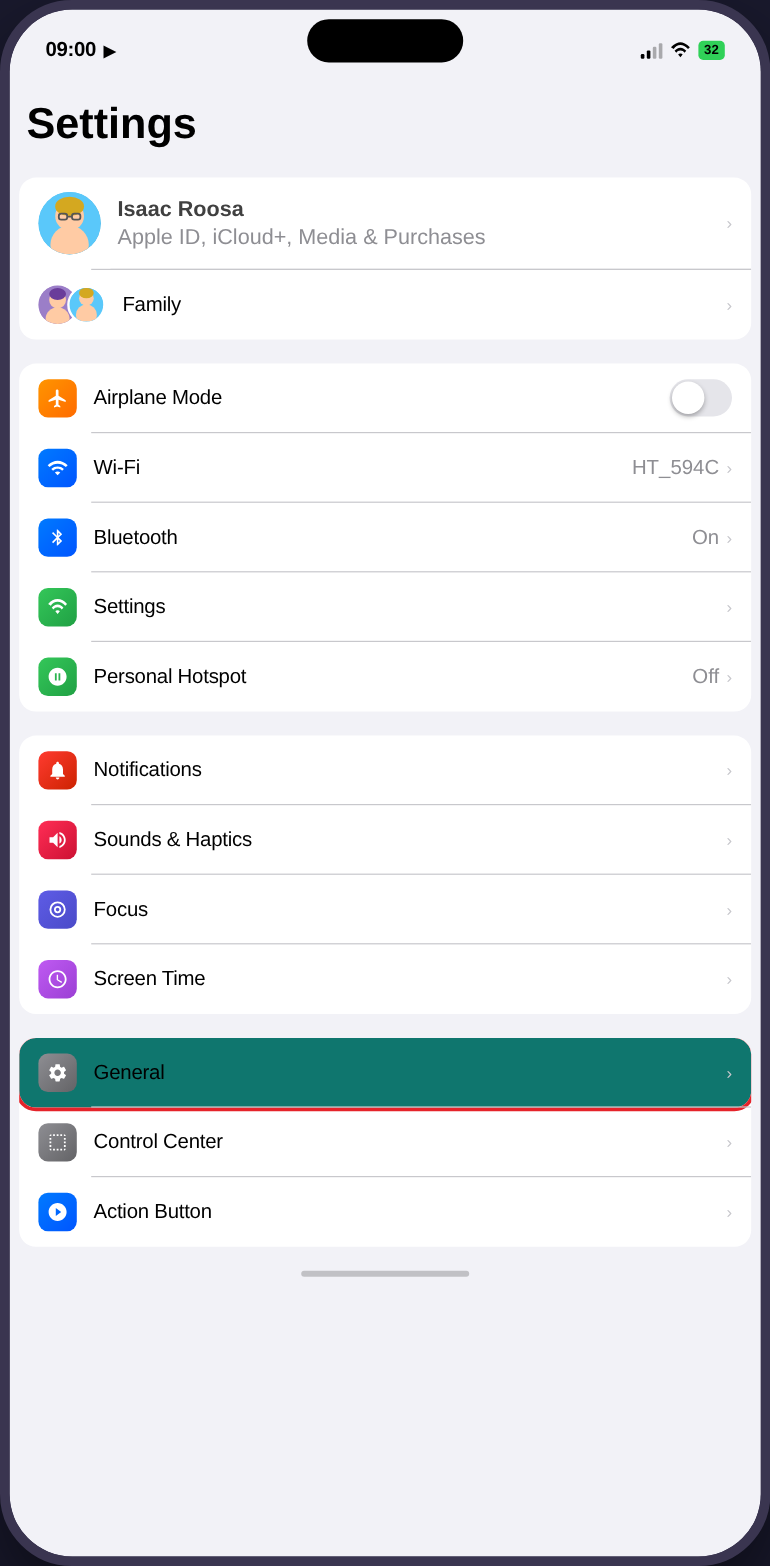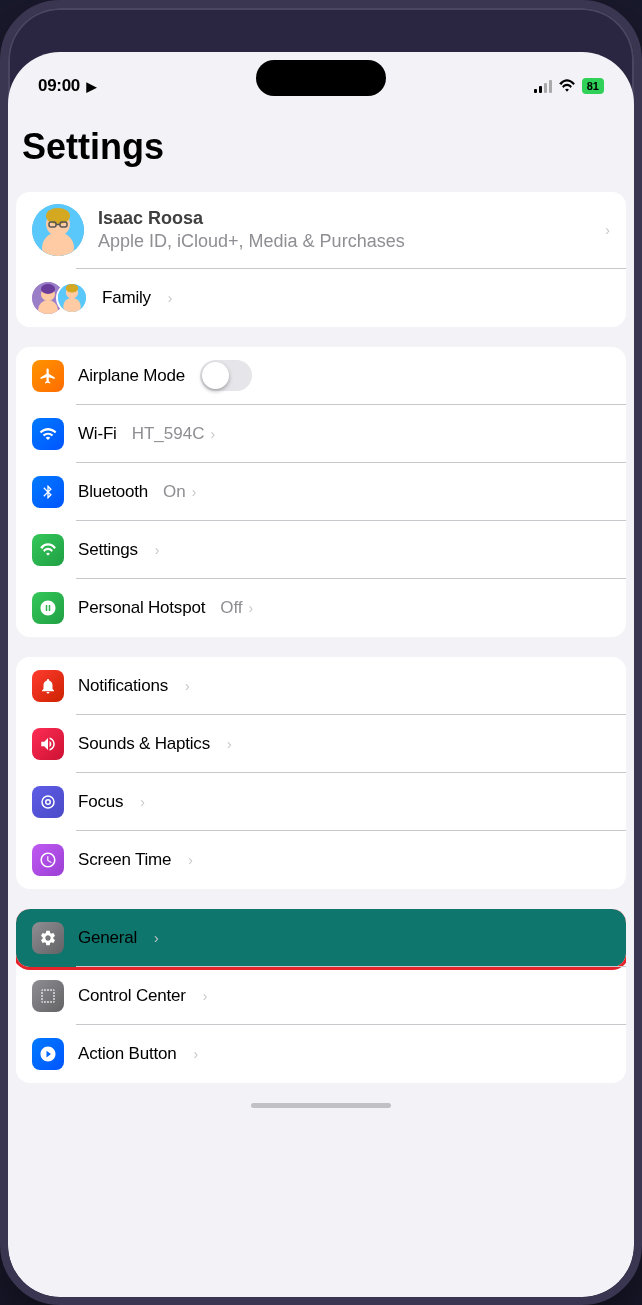--- a/index.html
+++ b/index.html
@@ -23,21 +23,20 @@
       border: 8px solid #3a3550;
       box-shadow: inset 0 0 0 2px #4a4560, 0 30px 80px rgba(0,0,0,0.6);
     }
 
     .phone-screen {
       position: absolute;
       top: 0; left: 0; right: 0; bottom: 0;
       background: #f2f2f7;
       border-radius: 52px;
       overflow: hidden;
-      margin-top: 44px;
     }
 
     
     .status-bar {
       display: flex;
       justify-content: space-between;
       align-items: center;
       padding: 14px 30px 0;
       height: 54px;
     }
@@ -140,21 +139,21 @@
       justify-content: center;
       flex-shrink: 0;
       color: #fff;
       font-size: 16px;
     }
 
     .row-content {
       flex: 1;
       display: flex;
       align-items: center;
-      gap: 15px;
+      justify-content: space-between;
     }
 
     .row-label {
       font-size: 17px;
       color: #000;
       letter-spacing: -0.2px;
     }
 
     .row-right {
       display: flex;
@@ -260,21 +259,21 @@
           <div class="signal-bar" style="height:4px;"></div>
           <div class="signal-bar" style="height:7px;"></div>
           <div class="signal-bar" style="height:10px; opacity:0.3;"></div>
           <div class="signal-bar" style="height:13px; opacity:0.3;"></div>
         </div>
 
         <svg class="icon-svg" viewBox="0 0 24 24" fill="currentColor">
           <path d="M1.5 8.5C5 5 9.3 3 12 3s7 2 10.5 5.5l-2 2C17.5 7.5 15 6 12 6S6.5 7.5 4.5 10.5l-3-2zm4 4C7 10.5 9.3 9 12 9s5 1.5 6.5 3.5l-2 2C15.5 13 14 12 12 12s-3.5 1-4.5 2.5l-2-2zm4 4c.5-.7 1.3-1 2.5-1s2 .3 2.5 1l-2.5 3-2.5-3z"></path>
         </svg>
 
-        <div class="battery-badge">81</div>
+        <div class="battery-badge">32</div>
       </div>
     </div>
 
     <div class="content">
 
       <div class="page-title">Settings</div>
 
       <div class="settings-section">
 
         <div class="settings-row">

